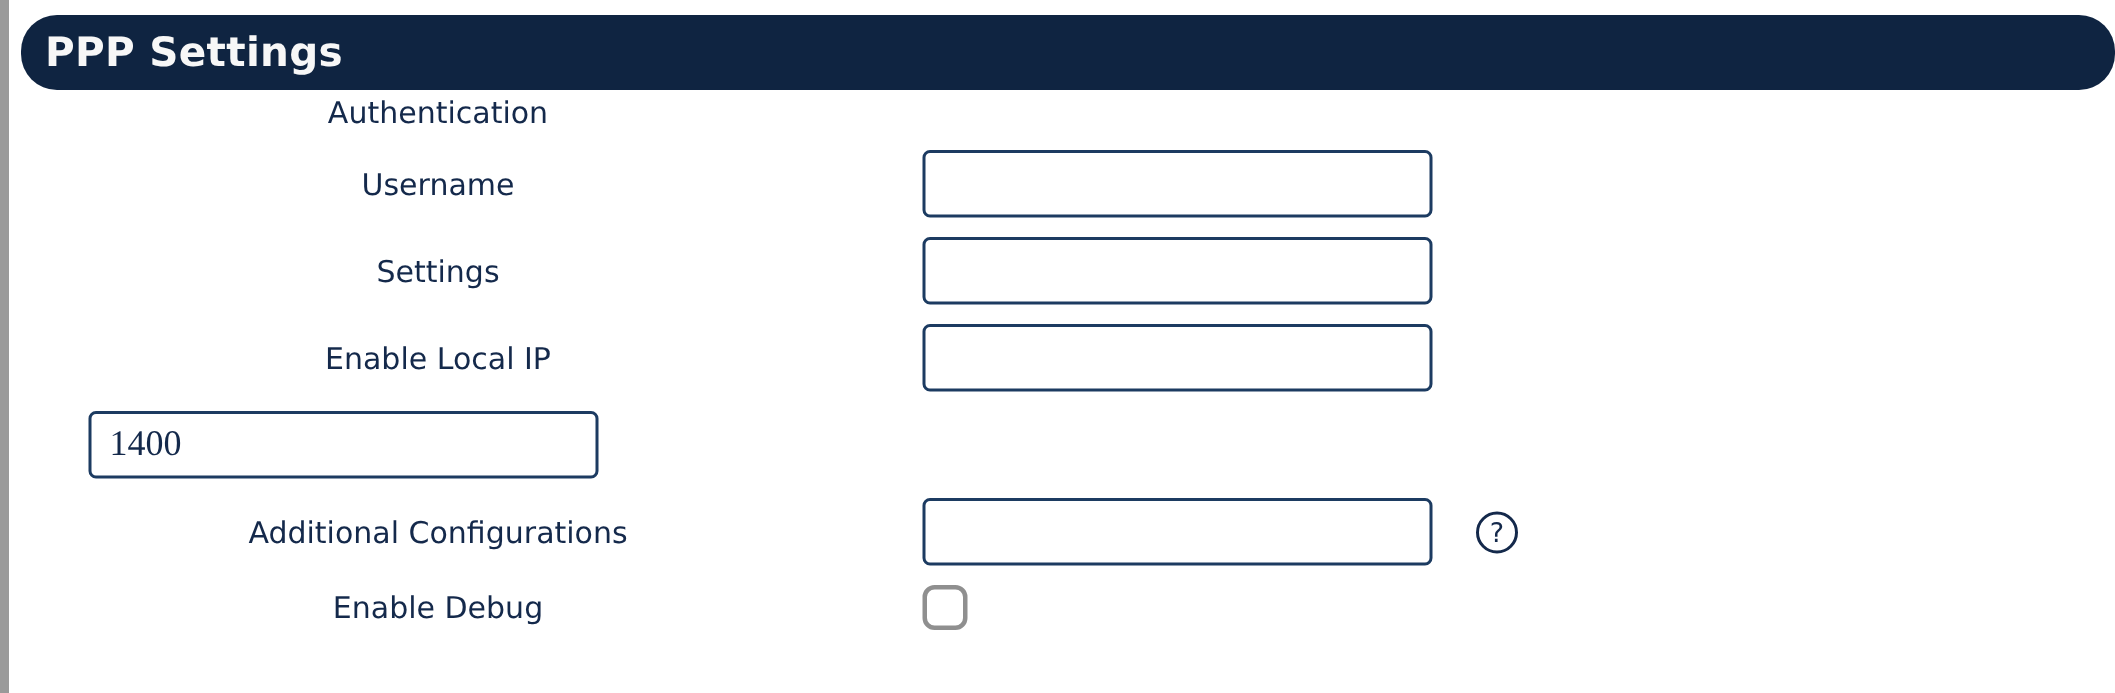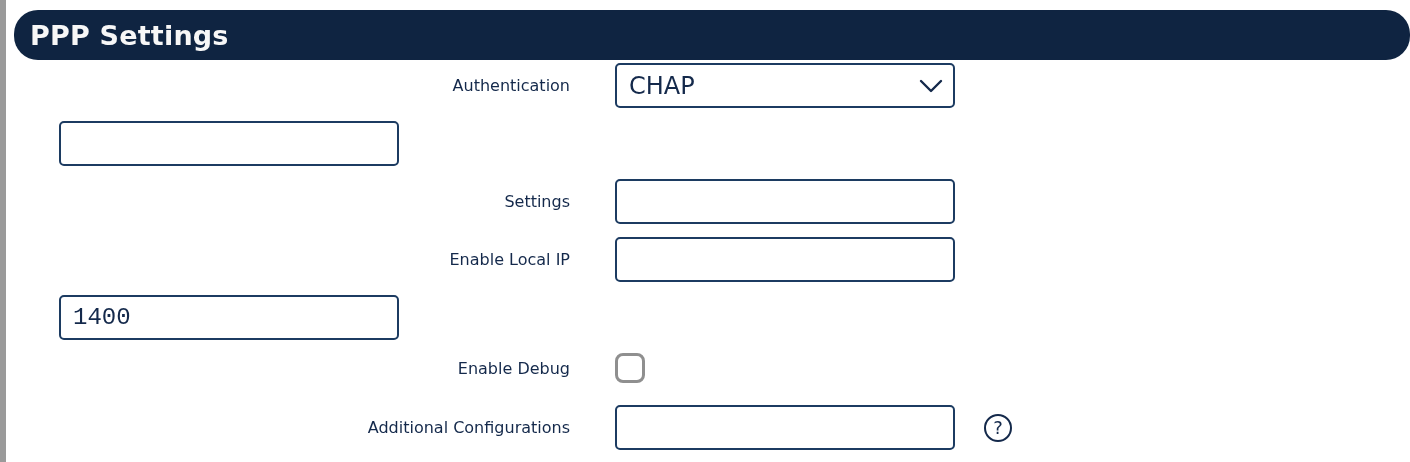--- a/index.html
+++ b/index.html
@@ -46,39 +46,39 @@
     padding-top: 3px;
   }
   .form-row {
     display: flex;
     align-items: center;
     margin-bottom: 13px;
   }
   .form-row.checkbox-row { margin-bottom: 22px; }
   .form-label {
     width: 556px;
-    text-align: right;
-    font-size: 16px;
+    text-align: center;
+    font-size: 20px;
     color: var(--navy);
     flex: 0 0 556px;
   }
   .control-cell {
     margin-left: 45px;
     display: flex;
     align-items: center;
   }
   .text-input {
     width: 340px;
     height: 45px;
     border: 2px solid var(--input-border);
     border-radius: 5px;
     padding: 0 12px;
     font-size: 24px;
     color: var(--navy);
-    font-family: Liberation Mono, monospace;
+    font-family: Liberation Serif, serif;
     background: #ffffff;
     outline: none;
   }
   .select-wrap {
     position: relative;
     width: 340px;
     height: 45px;
   }
   .select-input {
     -webkit-appearance: none;
@@ -128,35 +128,24 @@
 
 <div class="panel">
   <div class="panel-header">
     <span class="panel-title">PPP Settings</span>
   </div>
 
   <div class="rows">
 
     <div class="form-row">
       <label class="form-label">Authentication</label>
-      <div class="control-cell">
-        <div class="select-wrap">
-          <select class="select-input">
-            <option>CHAP</option>
-          </select>
-          <span class="chevron">
-            <svg width="24" height="14" viewBox="0 0 24 14">
-              <polyline points="2,2 12,12 22,2" fill="none" stroke="#14294B" stroke-width="2.4" stroke-linecap="round" stroke-linejoin="round"></polyline>
-            </svg>
-          </span>
-        </div>
-      </div>
     </div>
 
     <div class="form-row">
+      <label class="form-label">Username</label>
       <div class="control-cell">
         <input type="text" class="text-input" value="" style="">
       </div>
     </div>
 
     <div class="form-row">
       <label class="form-label">Settings</label>
       <div class="control-cell">
         <input type="text" class="text-input" value="" style="">
       </div>
@@ -168,34 +157,34 @@
         <input type="text" class="text-input" value="" style="">
       </div>
     </div>
 
     <div class="form-row">
       <div class="control-cell">
         <input type="text" class="text-input" value="1400" style="">
       </div>
     </div>
 
-    <div class="form-row checkbox-row">
-      <label class="form-label">Enable Debug</label>
-      <div class="control-cell">
-        <input type="checkbox" class="checkbox" style="">
-      </div>
-    </div>
-
     <div class="form-row">
       <label class="form-label">Additional Configurations</label>
       <div class="control-cell">
         <input type="text" class="text-input" value="" style="">
         <span class="help-icon">
           <svg width="30" height="30" viewBox="0 0 30 30">
             <circle cx="15" cy="15" r="13" fill="none" stroke="#14294B" stroke-width="2"></circle>
             <text x="15" y="21" text-anchor="middle" font-size="18" fill="#14294B" font-family="DejaVu Sans, sans-serif">?</text>
           </svg>
         </span>
       </div>
     </div>
 
+    <div class="form-row checkbox-row">
+      <label class="form-label">Enable Debug</label>
+      <div class="control-cell">
+        <input type="checkbox" class="checkbox" style="">
+      </div>
+    </div>
+
   </div>
 </div>
 
 </body></html>

